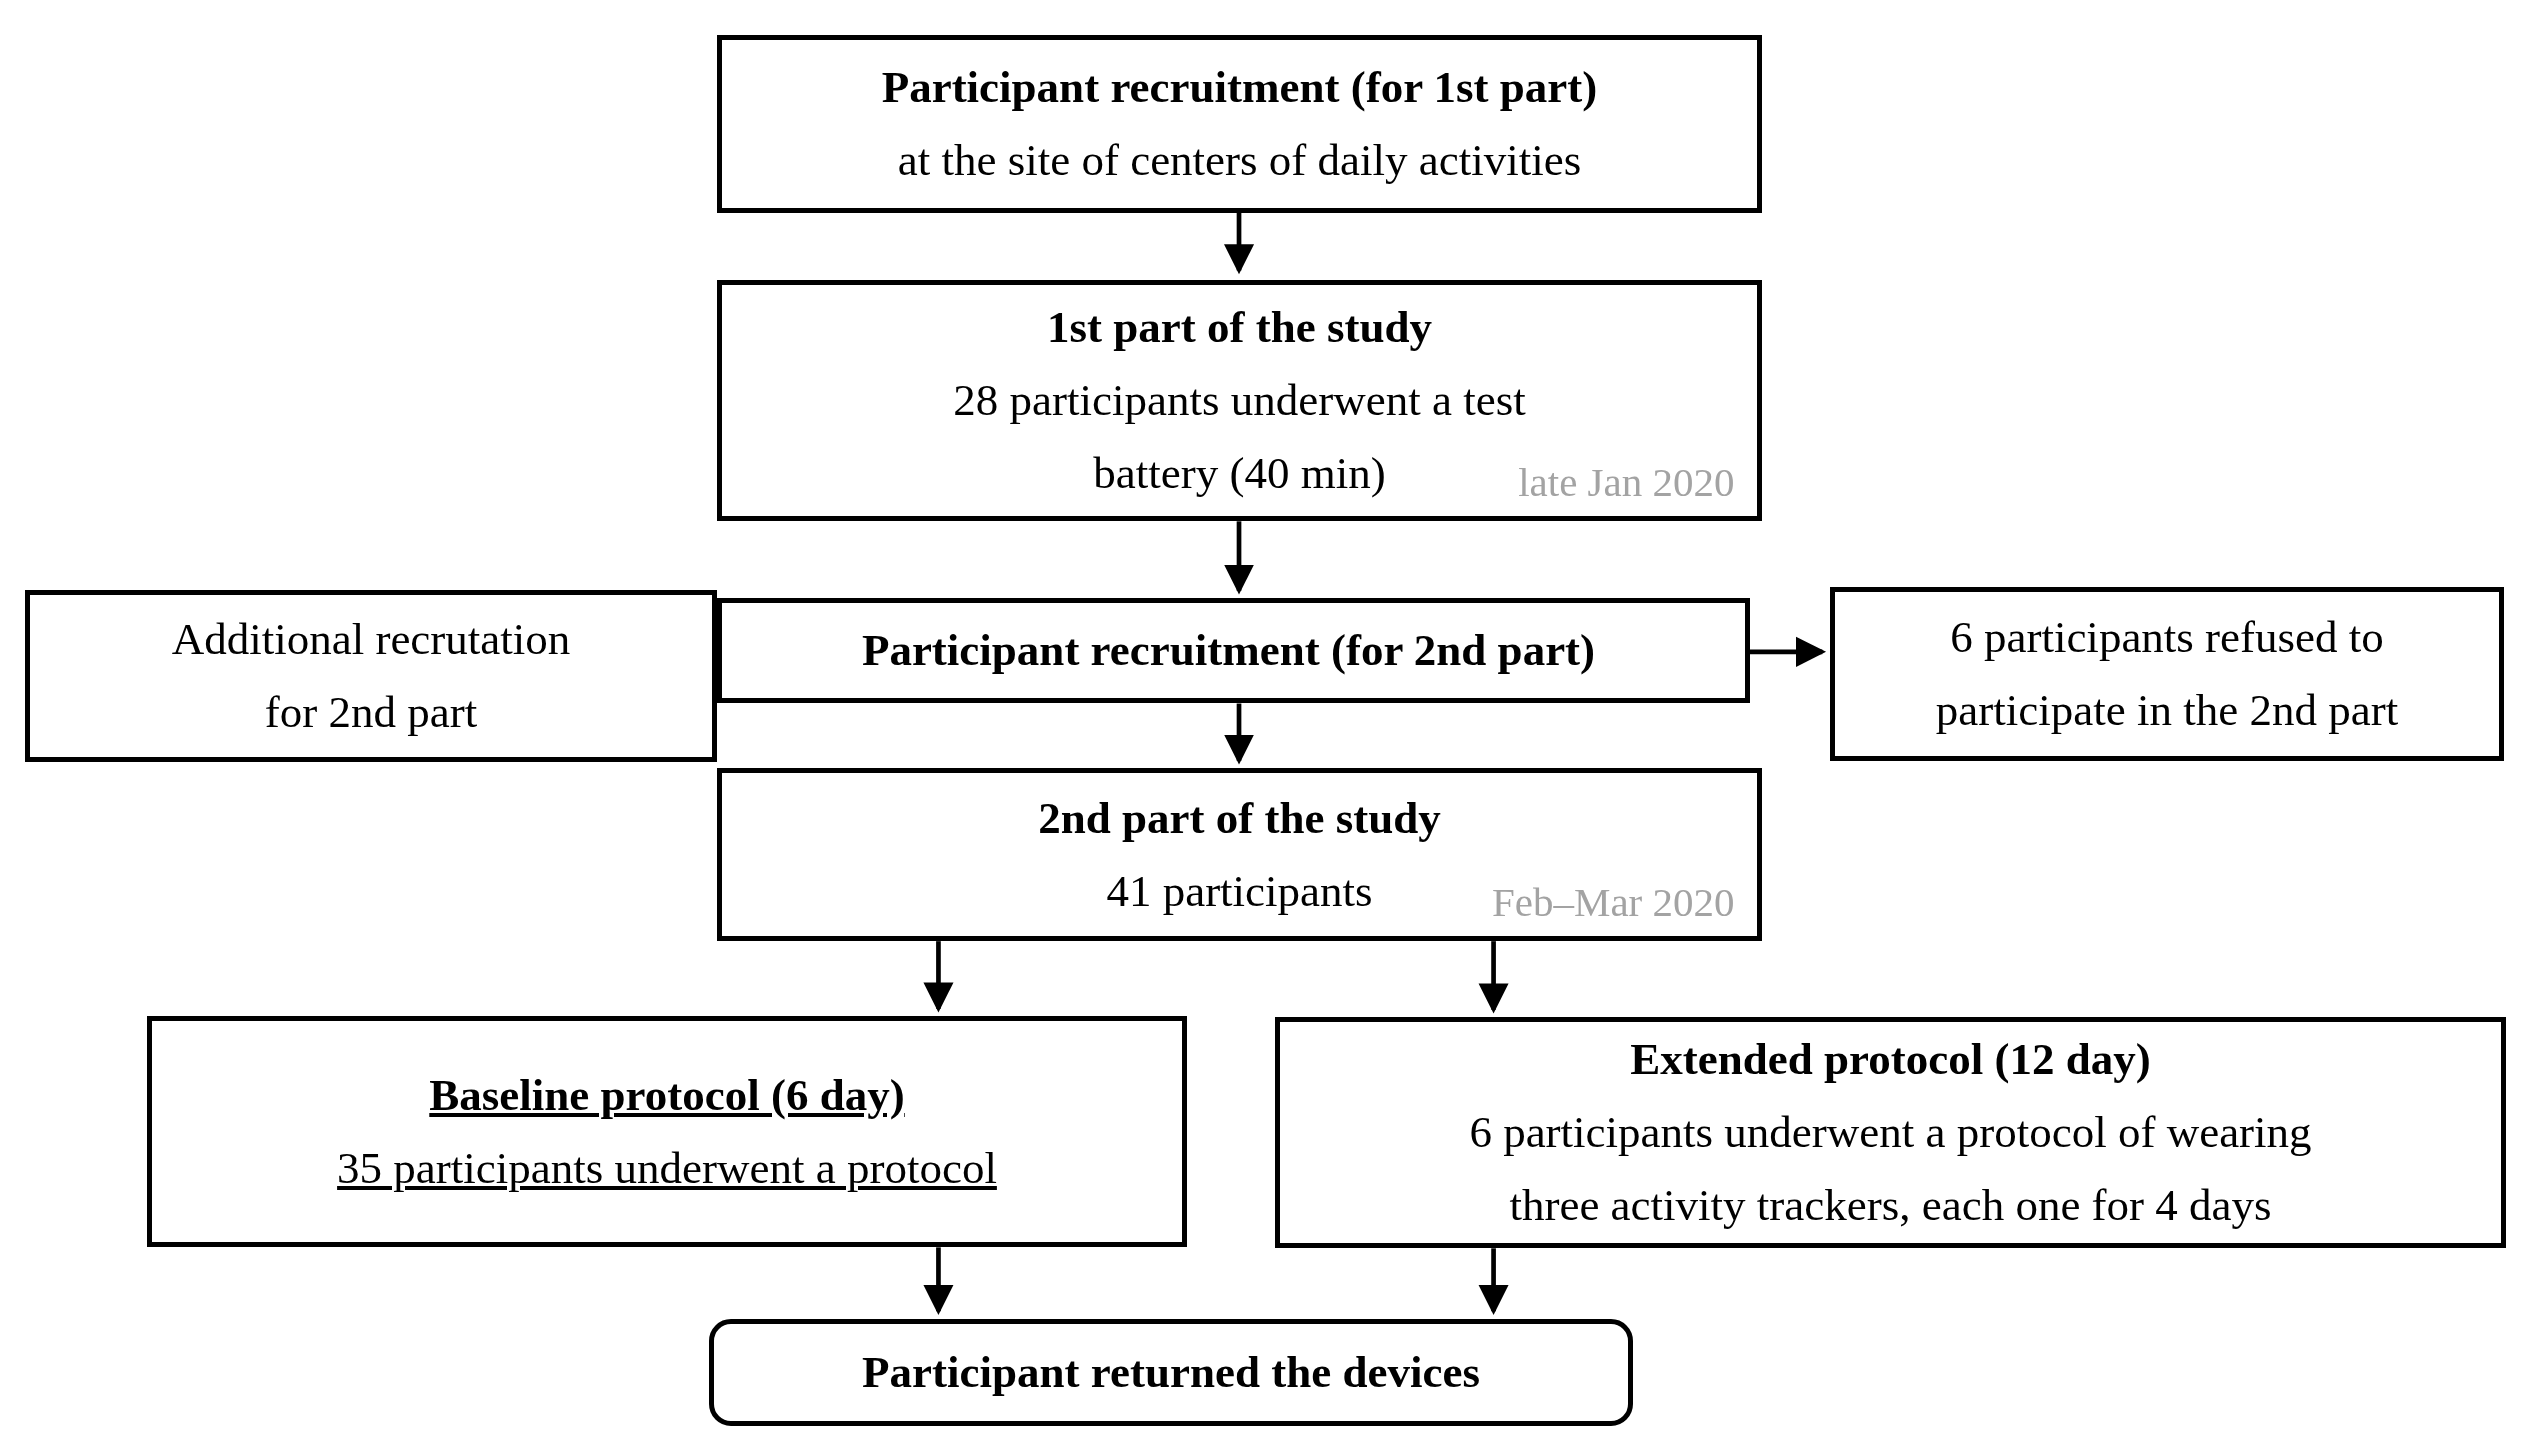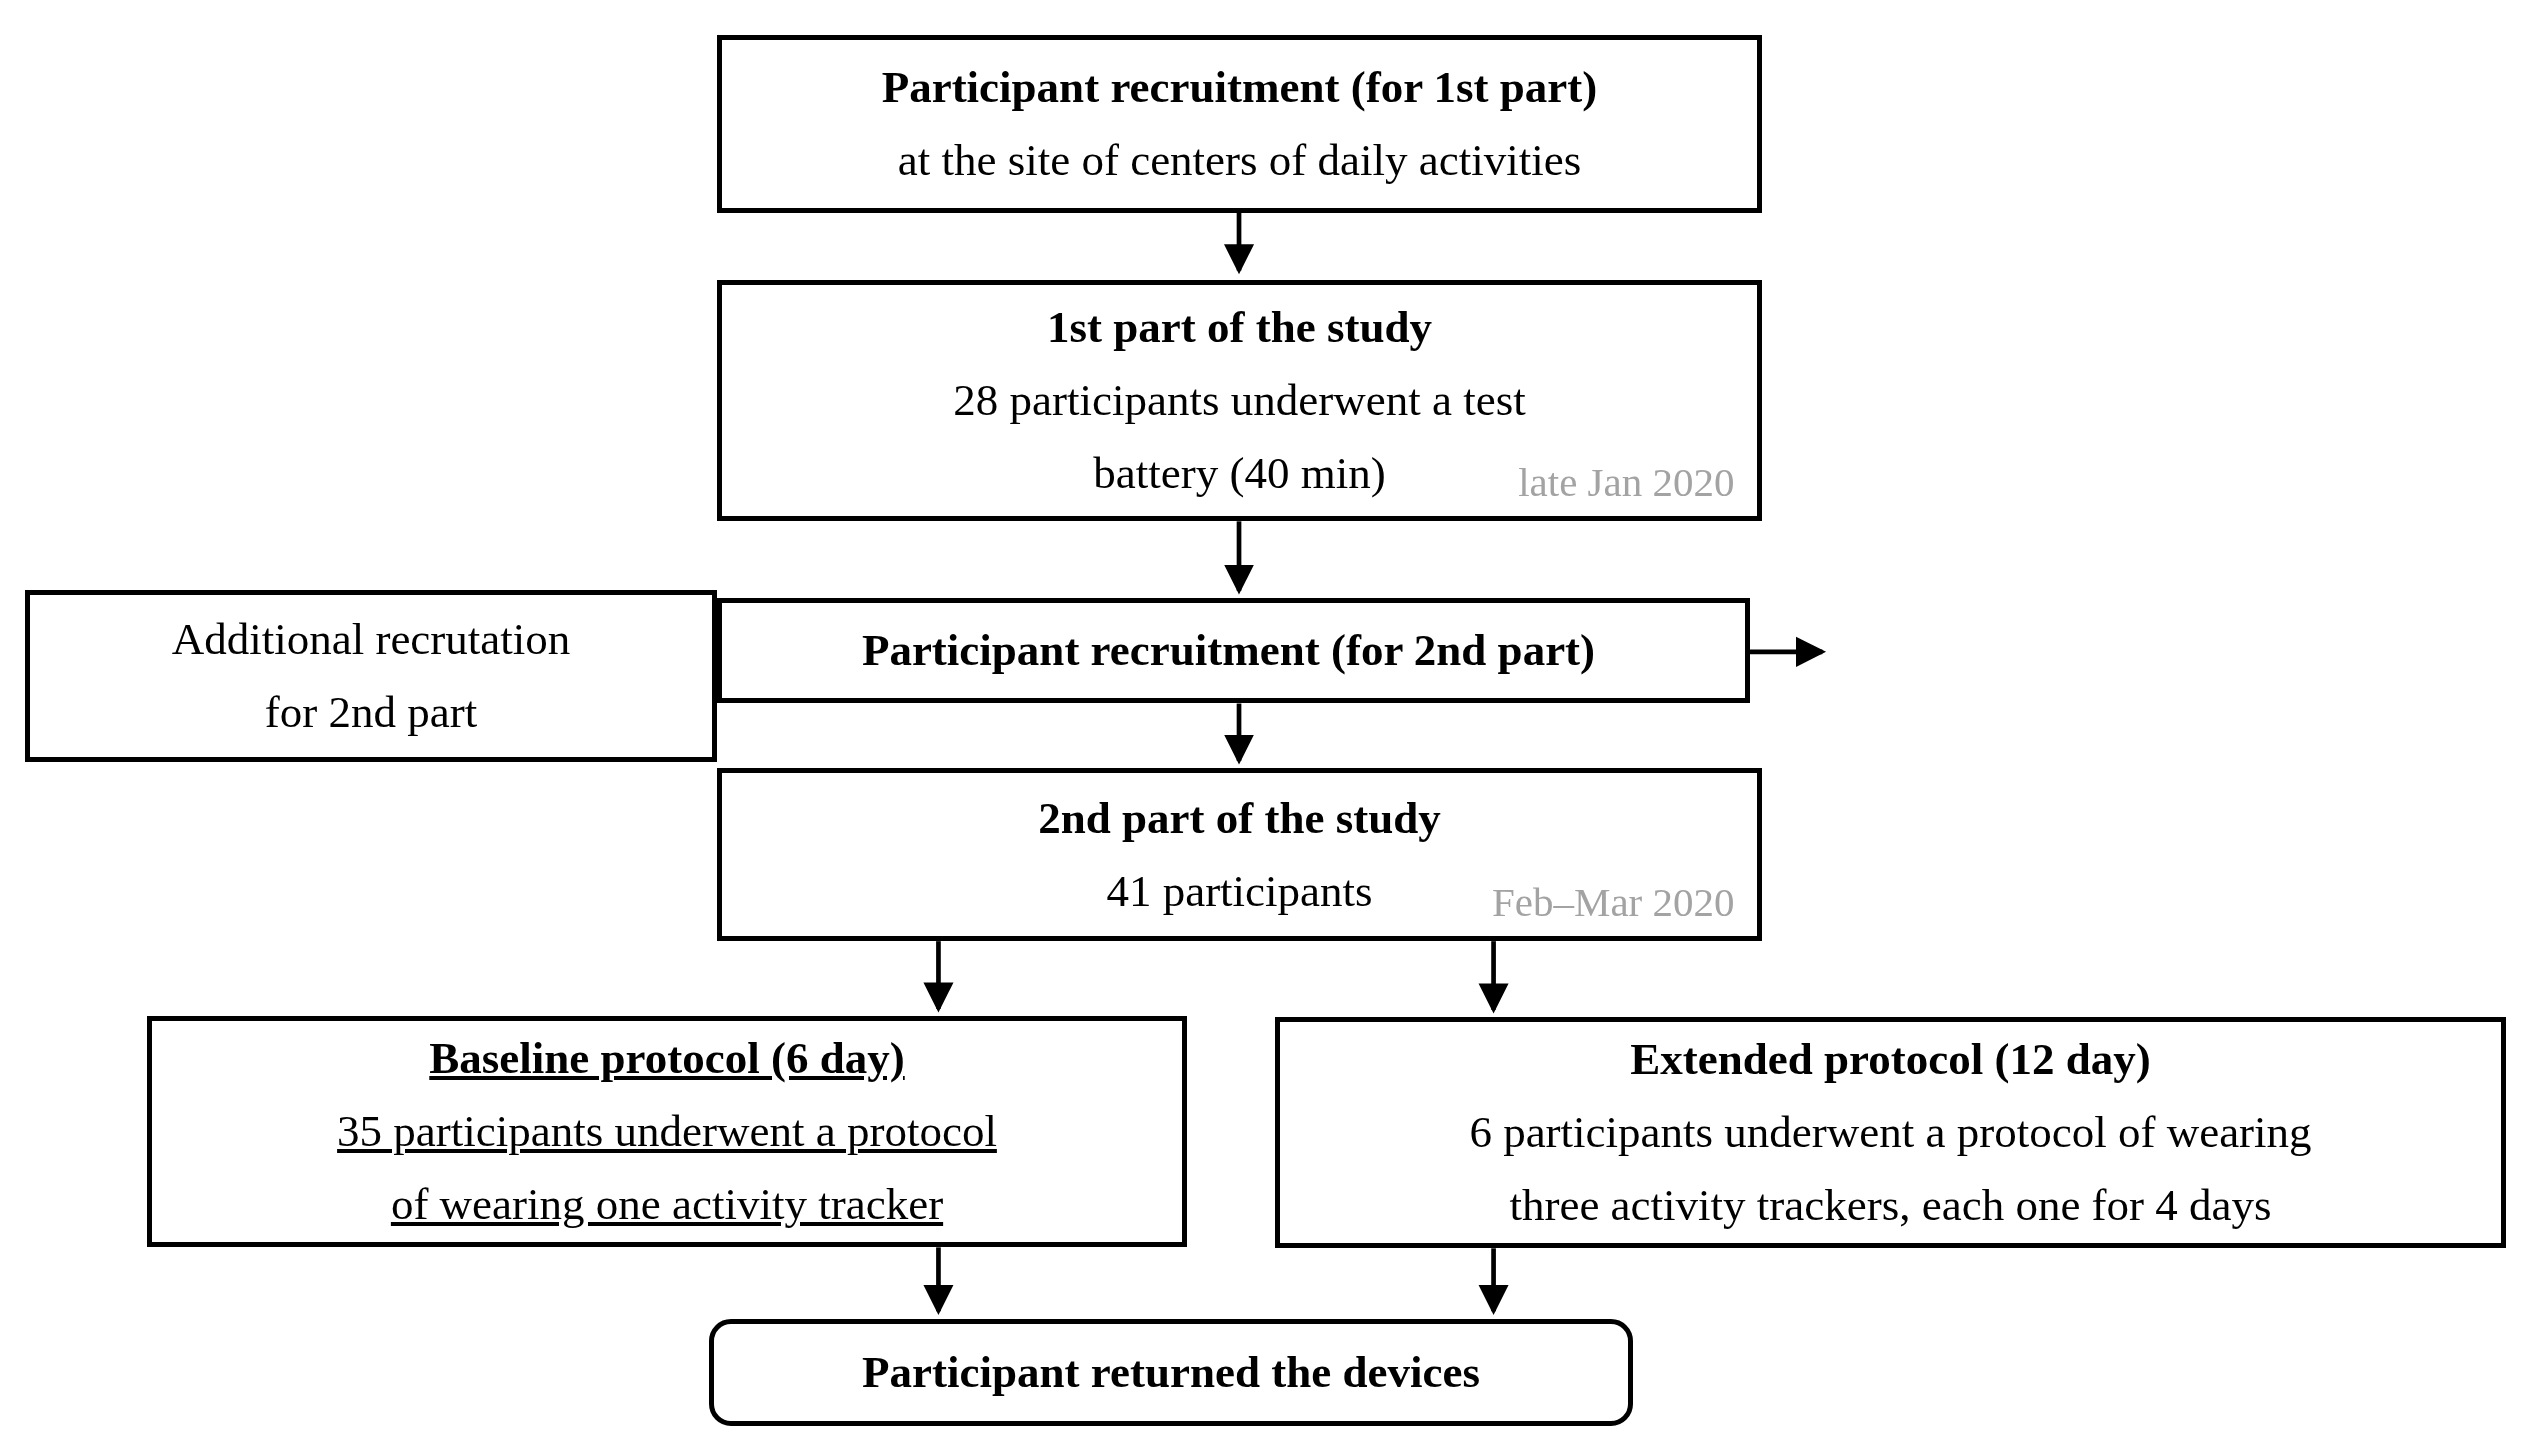--- a/index.html
+++ b/index.html
@@ -102,31 +102,34 @@
 
   <div class="node" id="n-additional">
     <div class="line">Additional recrutation</div>
     <div class="line">for 2nd part</div>
   </div>
 
   <div class="node" id="n-recruit2">
     <div class="title">Participant recruitment (for 2nd part)</div>
   </div>
 
+  <div class="node" id="n-refused">
+    <div class="line">6 participants refused to</div>
+    <div class="line">participate in the 2nd part</div>
+  </div>
 
   <div class="node" id="n-part2">
     <div class="title">2nd part of the study</div>
     <div class="line">41 participants</div>
     <div class="date">Feb–Mar 2020</div>
   </div>
 
   <div class="node" id="n-baseline">
     <div class="title">Baseline protocol (6 day)</div>
     <div class="line">35 participants underwent a protocol</div>
-    <div class="line">of wearing one activity tracker</div>
   </div>
 
   <div class="node" id="n-extended">
     <div class="title">Extended protocol (12 day)</div>
     <div class="line">6 participants underwent a protocol of wearing</div>
     <div class="line">three activity trackers, each one for 4 days</div>
   </div>
 
   <div class="node" id="n-returned">
     <div class="title">Participant returned the devices</div>

